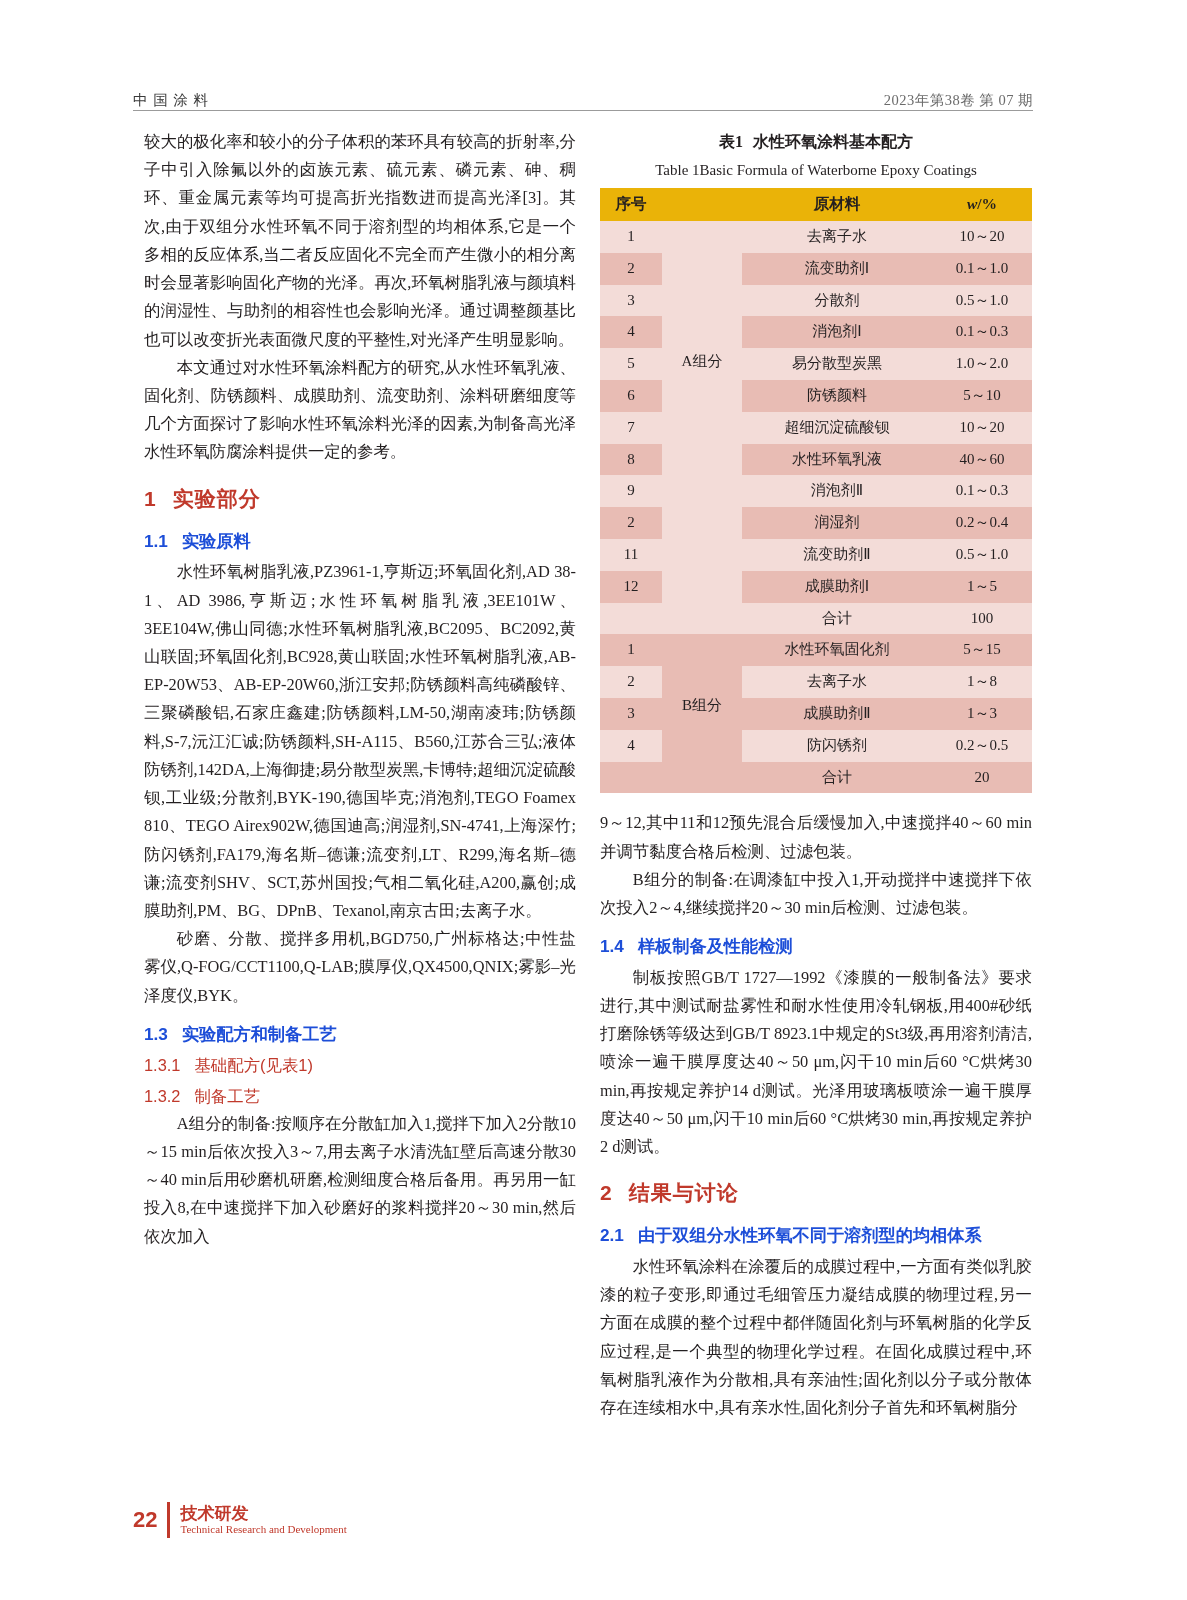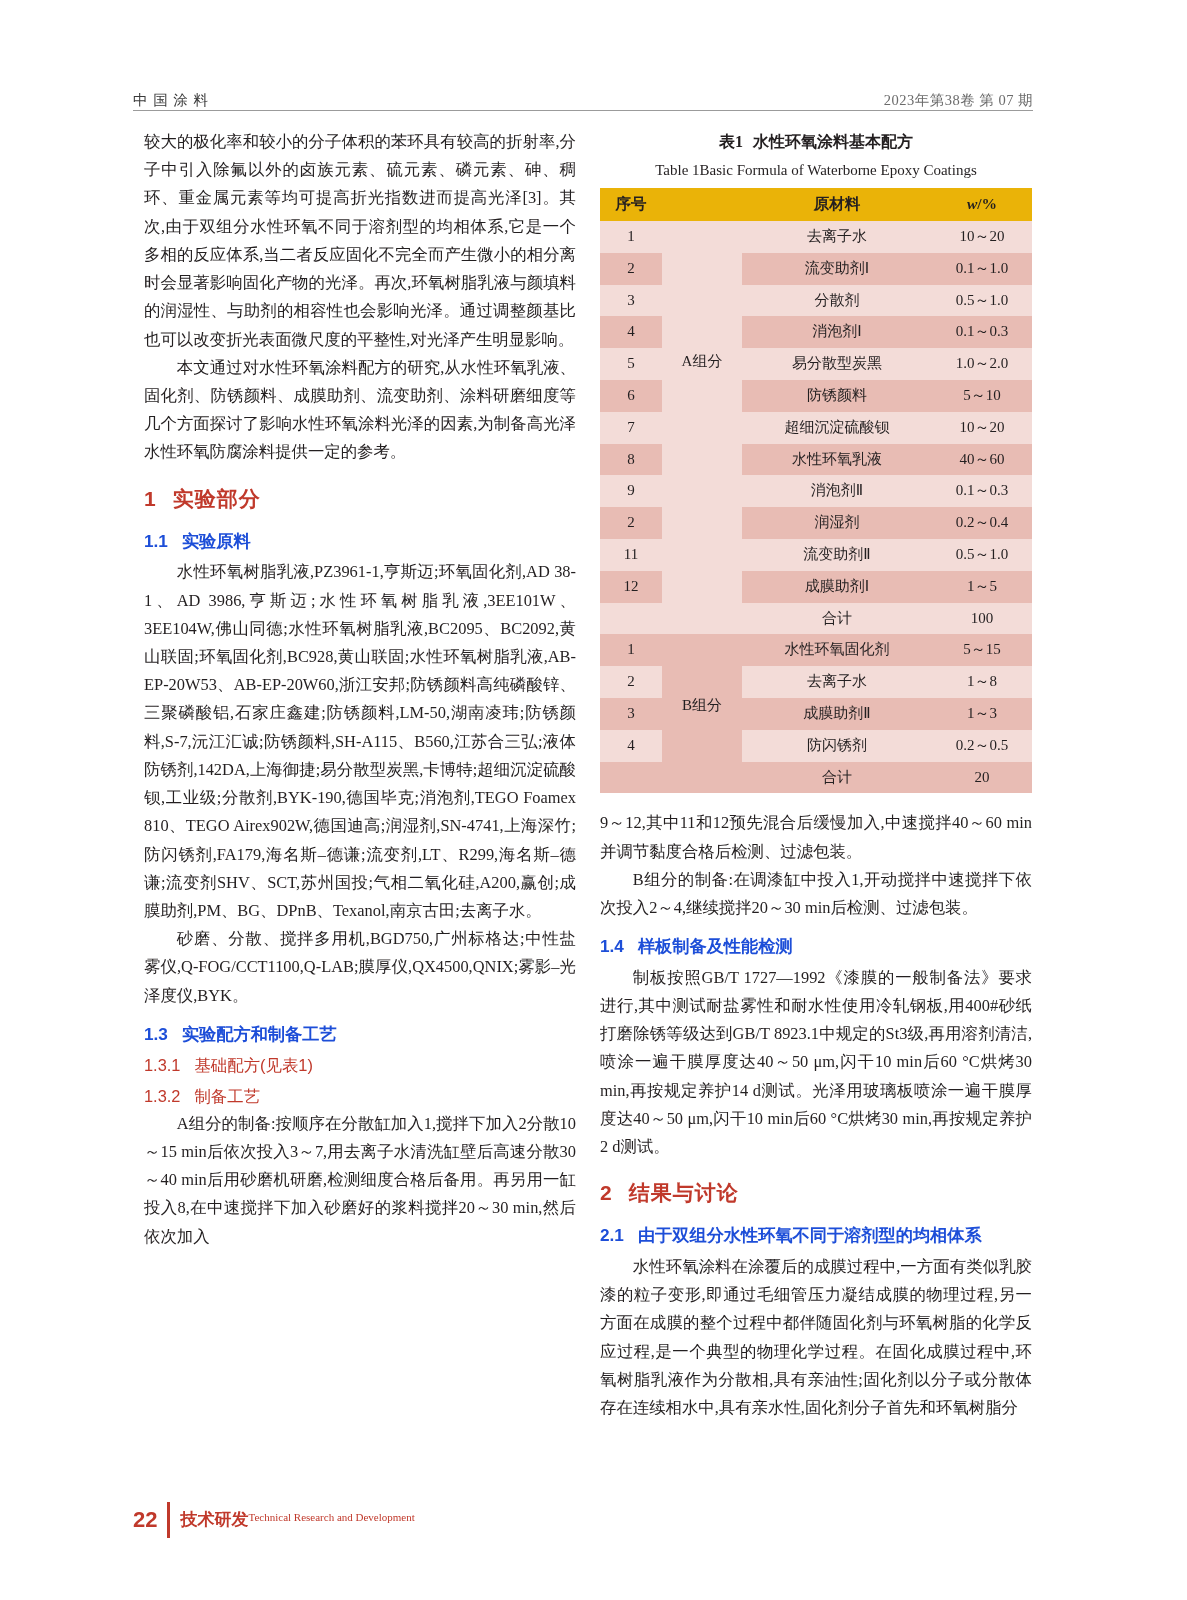--- a/index.html
+++ b/index.html
@@ -162,21 +162,21 @@
     font-weight: bold;
     font-family: "Liberation Sans", sans-serif;
     line-height: 1.1;
   }
   .footer .ftxt-en {
     color: #c0392b;
     font-size: 11px;
     font-family: "Liberation Serif", serif;
     line-height: 1.1;
   }
-  .footer-col { display: flex; flex-direction: row; justify-content: space-between; }
+  .footer-col { display: flex; flex-direction: column; justify-content: space-between; }
 </style>
 </head>
 <body>
 
 <div class="page">
 
   <div class="header">
     <span>中 国 涂 料</span>
     <span class="right">2023年第38卷   第 07 期</span>
   </div>

